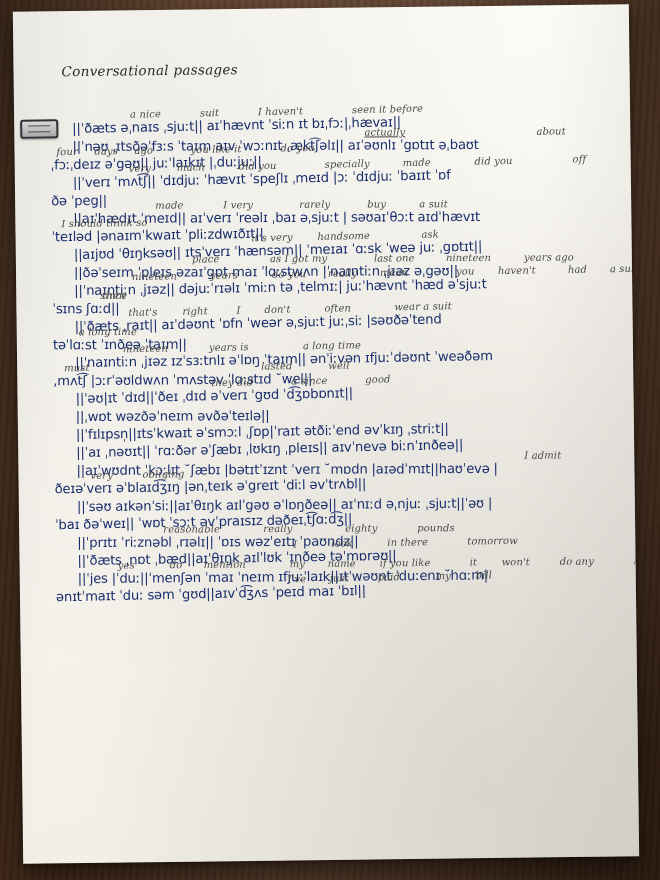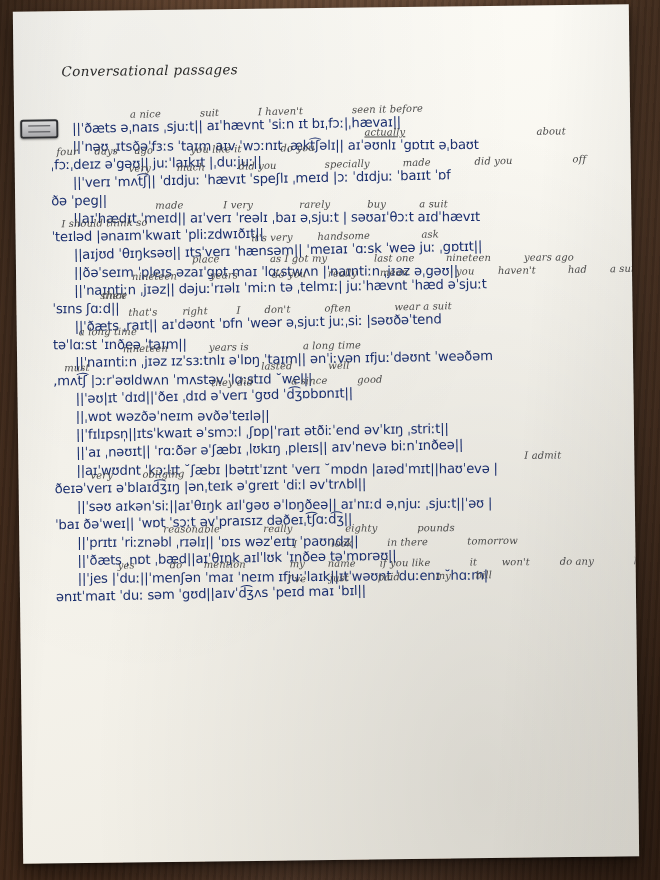--- a/index.html
+++ b/index.html
@@ -111,21 +111,21 @@
         <div class="ln indent1 r2" style="color: rgb(27, 47, 110);"><span class="ann" style="left: 82px; color: rgb(75, 75, 75);">made</span><span class="ann" style="left: 150px; color: rgb(75, 75, 75);">I very</span><span class="ann" style="left: 226px; color: rgb(75, 75, 75);">rarely</span><span class="ann" style="left: 294px; color: rgb(75, 75, 75);">buy</span><span class="ann" style="left: 346px; color: rgb(75, 75, 75);">a suit</span><span class="ipa">||aɪˈhædɪt ˈmeɪd|| aɪˈverɪ ˈreəlɪ ˌbaɪ əˌsjuːt | səʊaɪˈθɔːt aɪdˈhævɪt</span></div>
         <div class="ln indent0 r3" style="color: rgb(27, 47, 110);"><span class="ann" style="left: 10px; color: rgb(75, 75, 75);">I should think so</span><span class="ipa">ˈteɪləd |ənaɪmˈkwaɪt ˈpliːzdwɪðɪt||</span></div>
         <div class="ln indent1 r1" style="color: rgb(27, 47, 110);"><span class="ann" style="left: 178px; color: rgb(75, 75, 75);">it's very</span><span class="ann" style="left: 244px; color: rgb(75, 75, 75);">handsome</span><span class="ann" style="left: 348px; color: rgb(75, 75, 75);">ask</span><span class="ipa">||aɪjʊd ˈθɪŋksəʊ|| ɪtsˈverɪ ˈhænsəm|| ˈmeɪaɪ ˈɑːsk ˈweə juː ˌgɒtɪt||</span></div>
         <div class="ln indent1 r2" style="color: rgb(27, 47, 110);"><span class="ann" style="left: 118px; color: rgb(75, 75, 75);">place</span><span class="ann" style="left: 196px; color: rgb(75, 75, 75);">as I got my</span><span class="ann" style="left: 300px; color: rgb(75, 75, 75);">last one</span><span class="ann" style="left: 372px; color: rgb(75, 75, 75);">nineteen</span><span class="ann" style="left: 450px; color: rgb(75, 75, 75);">years ago</span><span class="ipa">||ðəˈseɪm ˈpleɪs əzaɪˈgɒt maɪ ˈlɑːstwʌn |ˈnaɪntiːn ˌjɪəz əˌgəʊ||</span></div>
         <div class="ln indent1 r3" style="color: rgb(27, 47, 110);"><span class="ann" style="left: 58px; color: rgb(75, 75, 75);">nineteen</span><span class="ann" style="left: 136px; color: rgb(75, 75, 75);">years</span><span class="ann" style="left: 198px; color: rgb(75, 75, 75);">do you</span><span class="ann" style="left: 254px; color: rgb(75, 75, 75);">really</span><span class="ann" style="left: 306px; color: rgb(75, 75, 75);">mean</span><span class="ann" style="left: 382px; color: rgb(75, 75, 75);">you</span><span class="ann" style="left: 424px; color: rgb(75, 75, 75);">haven't</span><span class="ann" style="left: 494px; color: rgb(75, 75, 75);">had</span><span class="ann" style="left: 536px; color: rgb(75, 75, 75);">a suit</span><span class="ipa">||ˈnaɪntiːn ˌjɪəz|| dəjuːˈrɪəlɪ ˈmiːn tə ˌtelmɪː| juːˈhævnt ˈhæd əˈsjuːt</span></div>
         <div class="ln indent0 r4" style="color: rgb(27, 47, 110);"><span class="ann" style="left: 20px; color: rgb(75, 75, 75); margin-left: 28px;">since</span><span class="ann" style="left: 50px; color: rgb(75, 75, 75);">then</span><span class="ipa">ˈsɪns ʃɑːd||</span></div>
         <div class="ln indent1 r1" style="color: rgb(27, 47, 110);"><span class="ann" style="left: 54px; color: rgb(75, 75, 75);">that's</span><span class="ann" style="left: 108px; color: rgb(75, 75, 75);">right</span><span class="ann" style="left: 162px; color: rgb(75, 75, 75);">I</span><span class="ann" style="left: 190px; color: rgb(75, 75, 75);">don't</span><span class="ann" style="left: 250px; color: rgb(75, 75, 75);">often</span><span class="ann" style="left: 320px; color: rgb(75, 75, 75);">wear a suit</span><span class="ipa">||ˈðæts ˌraɪt|| aɪˈdəʊnt ˈɒfn ˈweər əˌsjuːt juːˌsiː |səʊðəˈtend</span></div>
         <div class="ln indent0 r2" style="color: rgb(27, 47, 110);"><span class="ann" style="left: 26px; color: rgb(75, 75, 75);">a long time</span><span class="ipa">təˈlɑːst ˈɪnðeə ˈtaɪm||</span></div>
         <div class="ln indent1 r3" style="color: rgb(27, 47, 110);"><span class="ann" style="left: 48px; color: rgb(75, 75, 75);">nineteen</span><span class="ann" style="left: 134px; color: rgb(75, 75, 75);">years is</span><span class="ann" style="left: 228px; color: rgb(75, 75, 75);">a long time</span><span class="ipa">||ˈnaɪntiːn ˌjɪəz ɪzˈsɜːtnlɪ əˈlɒŋ ˈtaɪm|| ənˈiːvən ɪfjuːˈdəʊnt ˈweəðəm</span></div>
         <div class="ln indent0 r4" style="color: rgb(27, 47, 110);"><span class="ann" style="left: 11px; color: rgb(75, 75, 75);">must</span><span class="ann" style="left: 208px; color: rgb(75, 75, 75);">lasted</span><span class="ann" style="left: 275px; color: rgb(75, 75, 75);">well</span><span class="ipa">,mʌt͡ʃ |ɔːrˈəʊldwʌn ˈmʌstəv ˈlɑːstɪd ˘wel||</span></div>
-        <div class="ln indent1 r1" style="color: rgb(27, 47, 110);"><span class="ann" style="left: 136px; color: rgb(75, 75, 75);">they did</span><span class="ann" style="left: 216px; color: rgb(75, 75, 75);">a since</span><span class="ann" style="left: 282px; color: rgb(75, 75, 75);">good</span><span class="ipa">||ˈəʊ|ɪt ˈdɪd||ˈðeɪ ˌdɪd əˈverɪ ˈgʊd ˈd͡ʒɒbɒnɪt||</span></div>
+        <div class="ln indent1 r1" style="color: rgb(27, 47, 110);"><span class="ann" style="left: 136px; color: rgb(75, 75, 75);">they did</span><span class="ann" style="left: 216px; color: rgb(75, 75, 75);">a since</span><span class="ann" style="left: 290px; color: rgb(75, 75, 75);">good</span><span class="ipa">||ˈəʊ|ɪt ˈdɪd||ˈðeɪ ˌdɪd əˈverɪ ˈgʊd ˈd͡ʒɒbɒnɪt||</span></div>
         <div class="ln indent1 r2" style="color: rgb(27, 47, 110);"><span class="ipa">||ˌwɒt wəzðəˈneɪm əvðəˈteɪlə||</span></div>
         <div class="ln indent1 r3" style="color: rgb(27, 47, 110);"><span class="ipa">||ˈfɪlɪpsn̩||ɪtsˈkwaɪt əˈsmɔːl ˌʃɒp|ˈraɪt ətðiːˈend əvˈkɪŋ ˌstriːt||</span></div>
         <div class="ln indent1 r1" style="color: rgb(27, 47, 110);"><span class="ipa">||ˈaɪ ˌnəʊɪt|| ˈrɑːðər əˈʃæbɪ ˌlʊkɪŋ ˌpleɪs|| aɪvˈnevə biːnˈɪnðeə||</span></div>
         <div class="ln indent1 r2" style="color: rgb(27, 47, 110);"><span class="ann" style="left: 448px; color: rgb(75, 75, 75);">I admit</span><span class="ipa">||aɪˈwʊdnt ˈkɔːlɪt ˘ʃæbɪ |bətɪtˈɪznt ˈverɪ ˘mɒdn |aɪədˈmɪt||haʊˈevə |</span></div>
         <div class="ln indent0 r3" style="color: rgb(27, 47, 110);"><span class="ann" style="left: 36px; color: rgb(75, 75, 75);">very</span><span class="ann" style="left: 88px; color: rgb(75, 75, 75);">obliging</span><span class="ipa">ðeɪəˈverɪ əˈblaɪd͡ʒɪŋ |ənˌteɪk əˈgreɪt ˈdiːl əvˈtrʌbl||</span></div>
         <div class="ln indent1 r4" style="color: rgb(27, 47, 110);"><span class="ipa">||ˈsəʊ aɪkənˈsiː||aɪˈθɪŋk aɪlˈgəʊ əˈlɒŋðeə|| aɪˈnɪːd əˌnjuː ˌsjuːt||ˈəʊ |</span></div>
         <div class="ln indent0 r1" style="color: rgb(27, 47, 110);"><span class="ipa">ˈbaɪ ðəˈweɪ|| ˈwɒt ˈsɔːt əvˈpraɪsɪz dəðeɪˌt͡ʃɑːd͡ʒ||</span></div>
         <div class="ln indent1 r2" style="color: rgb(27, 47, 110);"><span class="ann" style="left: 86px; color: rgb(75, 75, 75);">reasonable</span><span class="ann" style="left: 186px; color: rgb(75, 75, 75);">really</span><span class="ann" style="left: 268px; color: rgb(75, 75, 75);">eighty</span><span class="ann" style="left: 340px; color: rgb(75, 75, 75);">pounds</span><span class="ipa">||ˈprɪtɪ ˈriːznəbl ˌrɪəlɪ|| ˈɒɪs wəzˈeɪtɪ ˈpaʊndz||</span></div>
         <div class="ln indent1 r3" style="color: rgb(27, 47, 110);"><span class="ann" style="left: 216px; color: rgb(75, 75, 75);">I</span><span class="ann" style="left: 254px; color: rgb(75, 75, 75);">look</span><span class="ann" style="left: 310px; color: rgb(75, 75, 75);">in there</span><span class="ann" style="left: 390px; color: rgb(75, 75, 75);">tomorrow</span><span class="ipa">||ˈðæts ˌnɒt ˌbæd||aɪˈθɪŋk aɪlˈlʊk ˈɪnðeə təˈmɒrəʊ||</span></div>
         <div class="ln indent1 r4" style="color: rgb(27, 47, 110);"><span class="ann" style="left: 40px; color: rgb(75, 75, 75);">yes</span><span class="ann" style="left: 92px; color: rgb(75, 75, 75);">do</span><span class="ann" style="left: 126px; color: rgb(75, 75, 75);">mention</span><span class="ann" style="left: 212px; color: rgb(75, 75, 75);">my</span><span class="ann" style="left: 250px; color: rgb(75, 75, 75);">name</span><span class="ann" style="left: 302px; color: rgb(75, 75, 75);">if you like</span><span class="ann" style="left: 392px; color: rgb(75, 75, 75);">it</span><span class="ann" style="left: 424px; color: rgb(75, 75, 75);">won't</span><span class="ann" style="left: 482px; color: rgb(75, 75, 75);">do any</span><span class="ann" style="left: 556px; color: rgb(75, 75, 75);">harm</span><span class="ipa">||ˈjes |ˈduː||ˈmenʃən ˈmaɪ ˈneɪm ɪfjuːˈlaɪk||ɪtˈwəʊnt ˈduːenɪ ˘hɑːm|</span></div>

